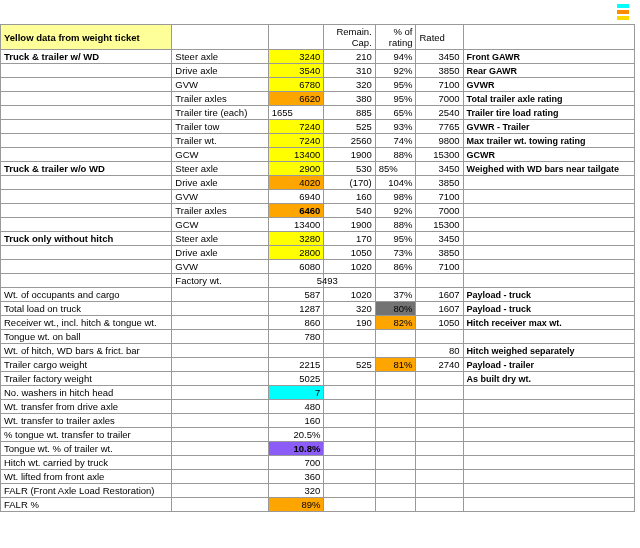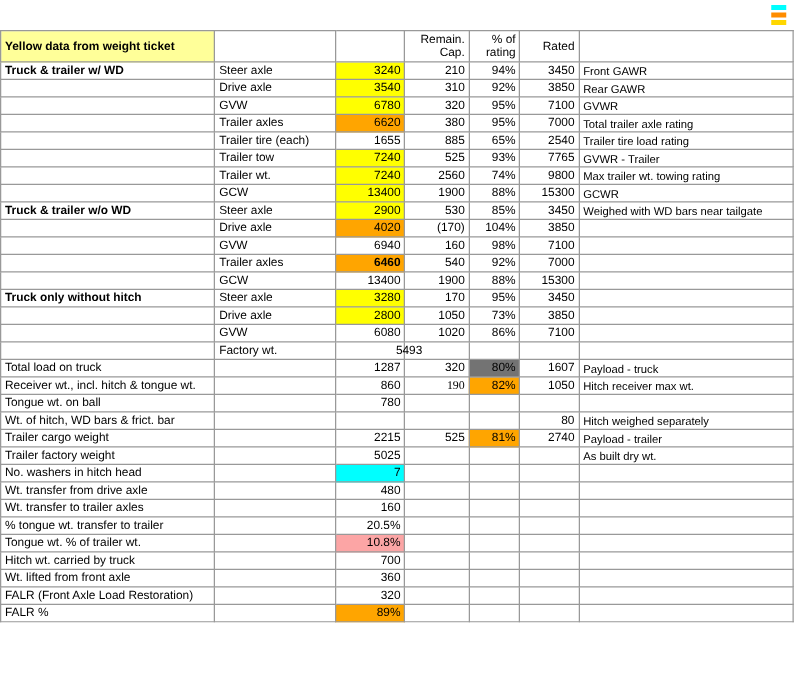--- a/index.html
+++ b/index.html
@@ -12,22 +12,22 @@
     .notice-orange { background: #ff8c00; padding: 2px 6px; font-size: 10px; font-weight: bold; color: #000; }
     .notice-yellow { background: #ffd700; padding: 2px 6px; font-size: 10px; font-weight: bold; color: #000; }
 
     table { border-collapse: collapse; width: 100%; font-size: 9.5px; }
     td, th { border: 1px solid #999; padding: 1px 3px; white-space: nowrap; }
     .col-label { min-width: 160px; max-width: 160px; }
     .col-sublabel { min-width: 90px; max-width: 90px; }
     .col-num { min-width: 48px; max-width: 48px; text-align: right; }
     .col-remain { min-width: 48px; max-width: 48px; text-align: right; }
     .col-pct { min-width: 38px; max-width: 38px; text-align: right; }
-    .col-rated { min-width: 44px; max-width: 44px; text-align: right; }
-    .col-notes { min-width: 160px; font-size: 9px; }
+    .col-rated { min-width: 44px; max-width: 44px; text-align: left; }
+    .col-notes { min-width: 160px; font-size: 9px; font-weight: bold; }
   </style>
 </head>
 <body>
 
 <div class="outer">
   <div class="top-bar">
     <div class="top-left"></div>
     <div class="top-right">
       <div class="notice-cyan"></div>
       <div class="notice-orange"></div>
@@ -77,21 +77,21 @@
     <td class="col-sublabel">Trailer axles</td>
     <td class="col-num" style="background:#ffa500;text-align:right;">6620</td>
     <td class="col-remain" style="text-align:right;">380</td>
     <td class="col-pct" style="text-align:right;">95%</td>
     <td class="col-rated" style="text-align:right;">7000</td>
     <td class="col-notes">Total trailer axle rating</td>
   </tr>
         <tr>
     <td class="col-label" style=""></td>
     <td class="col-sublabel">Trailer tire (each)</td>
-    <td class="col-num" style="text-align:right;">1655</td>
+    <td class="col-num" style="text-align:left;">1655</td>
     <td class="col-remain" style="text-align:right;">885</td>
     <td class="col-pct" style="text-align:right;">65%</td>
     <td class="col-rated" style="text-align:right;">2540</td>
     <td class="col-notes">Trailer tire load rating</td>
   </tr>
         <tr>
     <td class="col-label" style=""></td>
     <td class="col-sublabel">Trailer tow</td>
     <td class="col-num" style="background:#ffff00;text-align:right;">7240</td>
     <td class="col-remain" style="text-align:right;">525</td>
@@ -115,21 +115,21 @@
     <td class="col-remain" style="text-align:right;">1900</td>
     <td class="col-pct" style="text-align:right;">88%</td>
     <td class="col-rated" style="text-align:right;">15300</td>
     <td class="col-notes">GCWR</td>
   </tr>
         <tr>
     <td class="col-label" style="font-weight:bold;">Truck &amp; trailer w/o WD</td>
     <td class="col-sublabel">Steer axle</td>
     <td class="col-num" style="background:#ffff00;text-align:right;">2900</td>
     <td class="col-remain" style="text-align:right;">530</td>
-    <td class="col-pct" style="text-align:right;">85%</td>
+    <td class="col-pct" style="text-align:left;">85%</td>
     <td class="col-rated" style="text-align:right;">3450</td>
     <td class="col-notes">Weighed with WD bars near tailgate</td>
   </tr>
         <tr>
     <td class="col-label" style=""></td>
     <td class="col-sublabel">Drive axle</td>
     <td class="col-num" style="background:#ffa500;text-align:right;">4020</td>
     <td class="col-remain" style="text-align:right;">(170)</td>
     <td class="col-pct" style="text-align:right;">104%</td>
     <td class="col-rated" style="text-align:right;">3850</td>
@@ -192,33 +192,42 @@
         <tr>
     <td class="col-label" style=""></td>
     <td class="col-sublabel">Factory wt.</td>
     <td class="col-num" style="text-align:left;padding-left:48px;">5493</td>
     <td class="col-remain" style="text-align:right;"></td>
     <td class="col-pct" style="text-align:right;"></td>
     <td class="col-rated" style="text-align:right;"></td>
     <td class="col-notes"></td>
   </tr>
         <tr>
+    <td class="col-label" style="">Wt. of occupants and cargo</td>
+    <td class="col-sublabel"></td>
+    <td class="col-num" style="text-align:right;">587</td>
+    <td class="col-remain" style="text-align:right;">1020</td>
+    <td class="col-pct" style="text-align:right;">37%</td>
+    <td class="col-rated" style="text-align:right;">1607</td>
+    <td class="col-notes">Payload - truck</td>
+  </tr>
+        <tr>
     <td class="col-label" style="">Total load on truck</td>
     <td class="col-sublabel"></td>
     <td class="col-num" style="text-align:right;">1287</td>
     <td class="col-remain" style="text-align:right;">320</td>
     <td class="col-pct" style="background:#737373;text-align:right;">80%</td>
     <td class="col-rated" style="text-align:right;">1607</td>
     <td class="col-notes">Payload - truck</td>
   </tr>
         <tr>
     <td class="col-label" style="">Receiver wt., incl. hitch &amp; tongue wt.</td>
     <td class="col-sublabel"></td>
     <td class="col-num" style="text-align:right;">860</td>
-    <td class="col-remain" style="font-family:Liberation Serif, serif;">190</td>
+    <td class="col-remain" style="">190</td>
     <td class="col-pct" style="background:#ffa500;text-align:right;">82%</td>
     <td class="col-rated" style="text-align:right;">1050</td>
     <td class="col-notes">Hitch receiver max wt.</td>
   </tr>
         <tr>
     <td class="col-label" style="">Tongue wt. on ball</td>
     <td class="col-sublabel"></td>
     <td class="col-num" style="text-align:right;">780</td>
     <td class="col-remain" style="text-align:right;"></td>
     <td class="col-pct" style="text-align:right;"></td>
@@ -284,21 +293,21 @@
     <td class="col-sublabel"></td>
     <td class="col-num" style="text-align:right;">20.5%</td>
     <td class="col-remain" style="text-align:right;"></td>
     <td class="col-pct" style="text-align:right;"></td>
     <td class="col-rated" style="text-align:right;"></td>
     <td class="col-notes"></td>
   </tr>
         <tr>
     <td class="col-label" style="">Tongue wt. % of trailer wt.</td>
     <td class="col-sublabel"></td>
-    <td class="col-num" style="background:#fca5a5;text-align:right;">10.8%</td>
+    <td class="col-num" style="background:#8b5cf6;text-align:right;font-weight:bold;">10.8%</td>
     <td class="col-remain" style="text-align:right;"></td>
     <td class="col-pct" style="text-align:right;"></td>
     <td class="col-rated" style="text-align:right;"></td>
     <td class="col-notes"></td>
   </tr>
         <tr>
     <td class="col-label" style="">Hitch wt. carried by truck</td>
     <td class="col-sublabel"></td>
     <td class="col-num" style="text-align:right;">700</td>
     <td class="col-remain" style="text-align:right;"></td>

